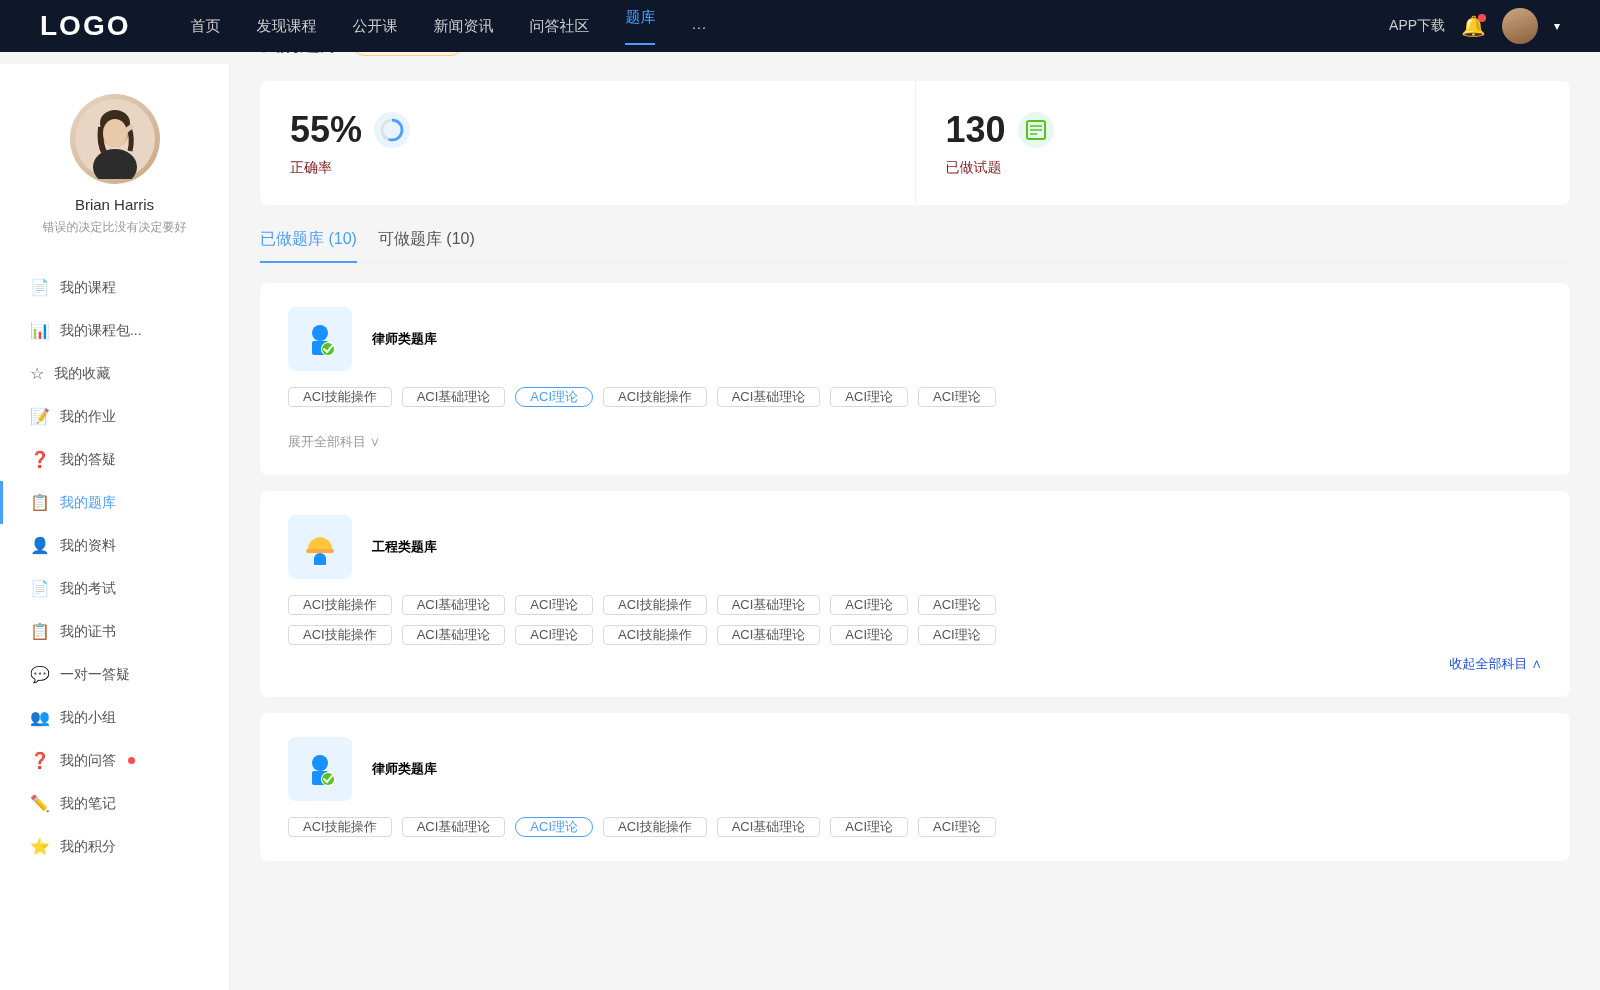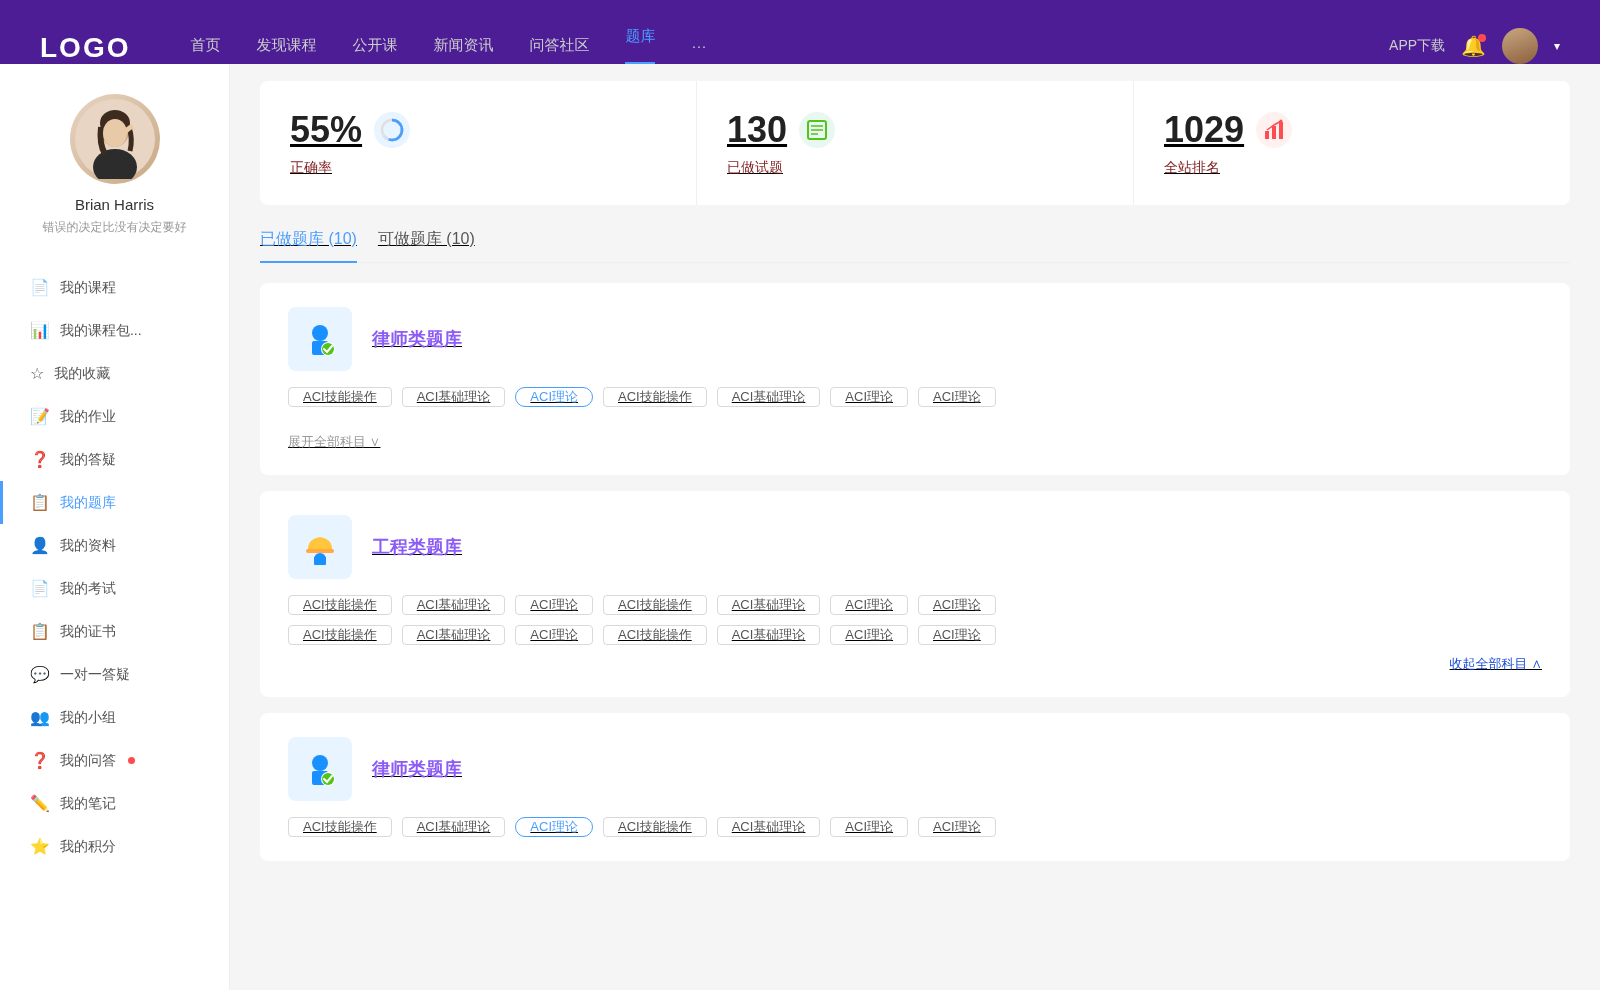--- a/index.html
+++ b/index.html
@@ -1,23 +1,23 @@
 <!DOCTYPE html>
 <html><head>
   <meta charset="utf-8">
   <style>
     * { box-sizing: border-box; margin: 0; padding: 0; }
     body { font-family: -apple-system, BlinkMacSystemFont, 'PingFang SC', 'Microsoft YaHei', sans-serif; background: #f5f5f5; }
 
     
     .header {
-      background: #4c1d95;
-      height: 64px;
-      display: flex;
-      align-items: flex-end;
+      background: #0f172a;
+      height: 52px;
+      display: flex;
+      align-items: center;
       padding: 0 40px;
       position: fixed;
       top: 0; left: 0; right: 0;
       z-index: 100;
     }
     .header-logo {
       color: white;
       font-size: 28px;
       font-weight: bold;
       margin-right: 60px;
@@ -143,21 +143,20 @@
     }
     .menu-icon { font-size: 16px; }
 
     
     .main-content {
       margin-left: 230px;
       flex: 1;
       padding: 30px;
       background: #f5f5f5;
       min-height: 100%;
-      text-decoration: underline;
     }
 
     
     .page-title-row {
       display: flex;
       align-items: center;
       gap: 12px;
       margin-bottom: 24px;
     }
     .page-title {
@@ -254,23 +253,23 @@
     }
     .bank-icon {
       width: 64px; height: 64px;
       background: #e8f4ff;
       border-radius: 8px;
       display: flex; align-items: center; justify-content: center;
       font-size: 28px;
       color: #1890ff;
     }
     .bank-name {
-      font-size: 18px;
+      font-size: 13px;
       font-weight: 600;
-      color: #8b5cf6;
+      color: #000000;
     }
     .bank-tags {
       display: flex;
       flex-wrap: wrap;
       gap: 10px;
       align-items: center;
     }
     .bank-tag {
       border: 1px solid #d9d9d9;
       border-radius: 4px;
@@ -447,35 +446,20 @@
           <svg width="22" height="22" viewBox="0 0 22 22">
             <rect x="2" y="2" width="18" height="18" rx="2" fill="none" stroke="#52c41a" stroke-width="2"></rect>
             <line x1="5" y1="7" x2="17" y2="7" stroke="#52c41a" stroke-width="1.5"></line>
             <line x1="5" y1="11" x2="17" y2="11" stroke="#52c41a" stroke-width="1.5"></line>
             <line x1="5" y1="15" x2="12" y2="15" stroke="#52c41a" stroke-width="1.5"></line>
           </svg>
         </div>
       </div>
       <div class="stat-label">已做试题</div>
     </div>
-    <div class="stat-item">
-      <div class="stat-top">
-        <div class="stat-value">1029</div>
-        <div class="stat-icon red">
-          <svg width="22" height="22" viewBox="0 0 22 22">
-            <rect x="2" y="12" width="4" height="8" fill="#ff4d4f"></rect>
-            <rect x="9" y="7" width="4" height="13" fill="#ff4d4f"></rect>
-            <rect x="16" y="3" width="4" height="17" fill="#ff4d4f"></rect>
-            <polyline points="4,11 11,6 18,2" stroke="#ff4d4f" stroke-width="1.5" fill="none"></polyline>
-            <circle cx="18" cy="2" r="1.5" fill="#ff4d4f"></circle>
-          </svg>
-        </div>
-      </div>
-      <div class="stat-label">全站排名</div>
-    </div>
   </div>
 
   <div class="tabs-row">
     <div class="tab-item active">已做题库 (10)</div>
     <div class="tab-item">可做题库 (10)</div>
   </div>
 
   <div class="bank-section">
     <div class="bank-header">
       <div class="bank-icon">

